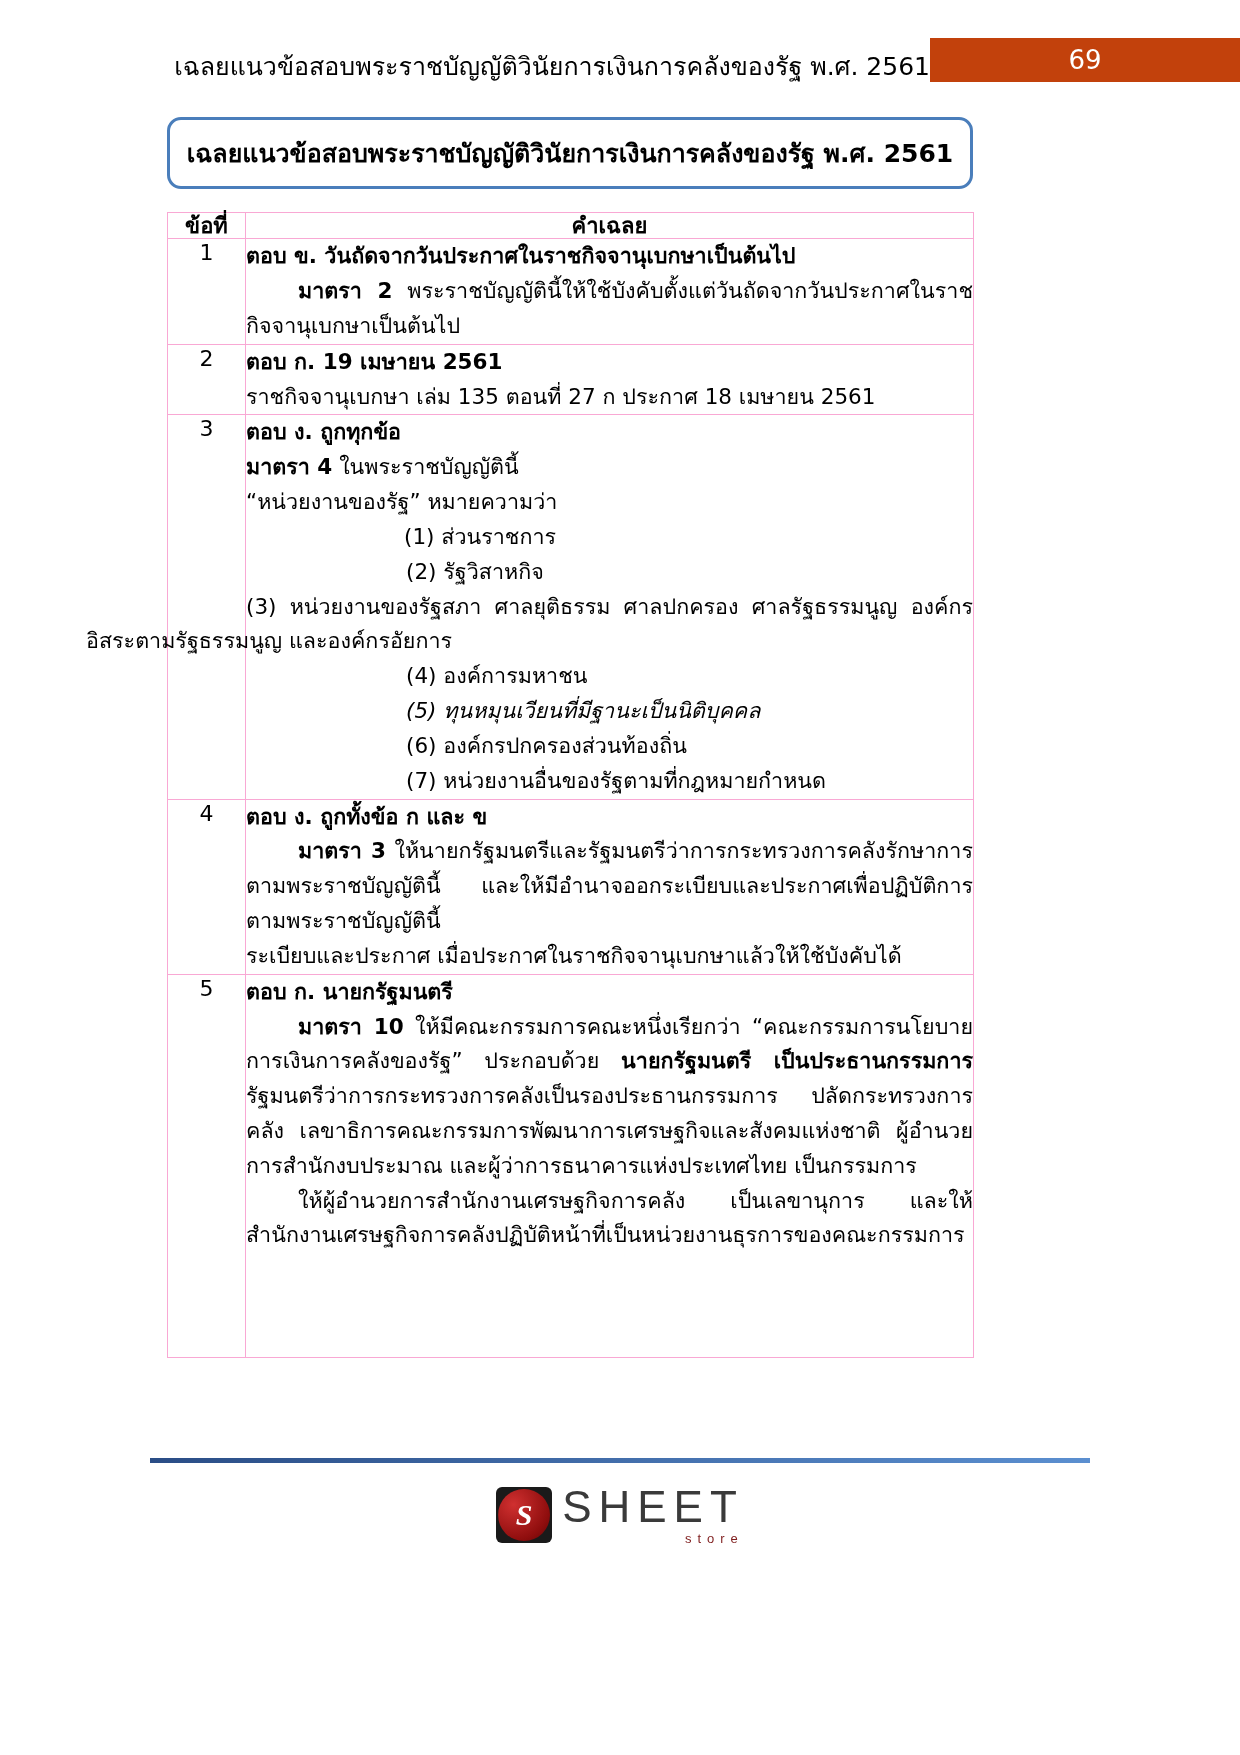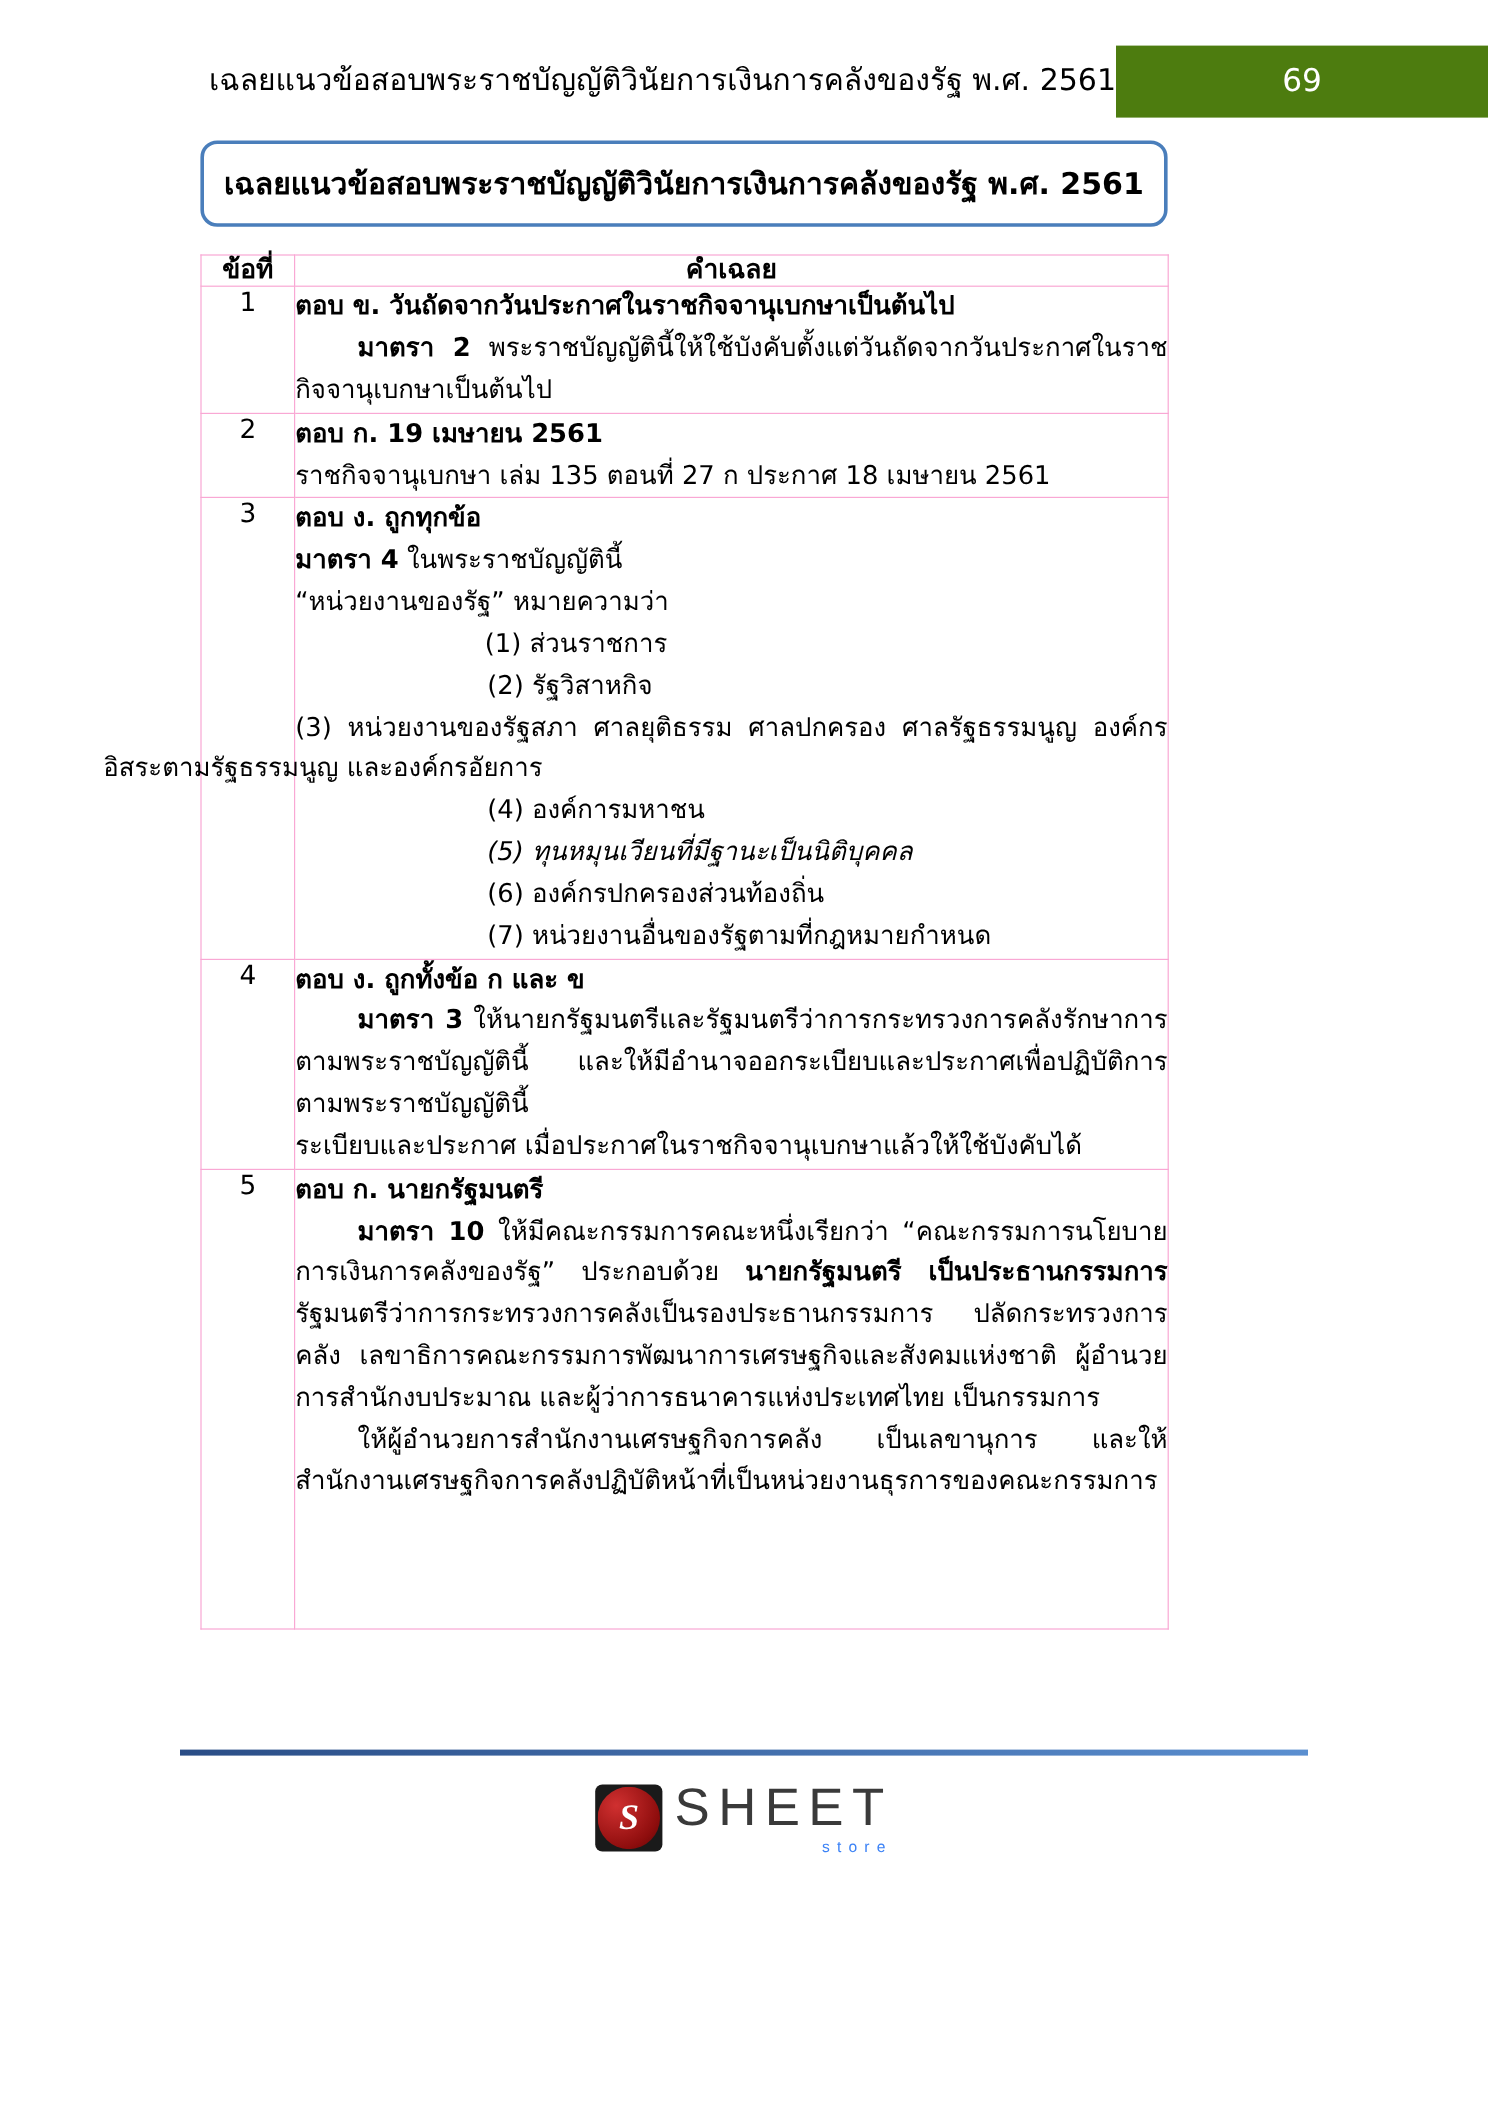--- a/index.html
+++ b/index.html
@@ -31,22 +31,22 @@
     font-size: 25px;
     line-height: 1.2;
     white-space: nowrap;
     color: #000;
   }
   .page-number-box {
     position: absolute;
     right: 0;
     top: 38px;
     width: 310px;
-    height: 60px;
-    background: #4d7c0f;
+    height: 44px;
+    background: #c2410c;
     color: #ffffff;
     display: flex;
     align-items: center;
     justify-content: center;
     font-size: 26px;
   }
 
   
   .title-box {
     position: absolute;
@@ -169,21 +169,21 @@
   }
   .logo-sheet {
     font-size: 44px;
     letter-spacing: 7px;
     color: #3a3a3a;
     font-family: "Liberation Sans", sans-serif;
   }
   .logo-store {
     font-size: 13px;
     letter-spacing: 6px;
-    color: #3b82f6;
+    color: #7f1d1d;
     text-align: right;
     margin-top: 3px;
     font-family: "Liberation Sans", sans-serif;
   }
 </style>
 </head>
 <body>
 
 <div class="page-header">
   <div class="header-title">เฉลยแนวข้อสอบพระราชบัญญัติวินัยการเงินการคลังของรัฐ พ.ศ. 2561</div>

